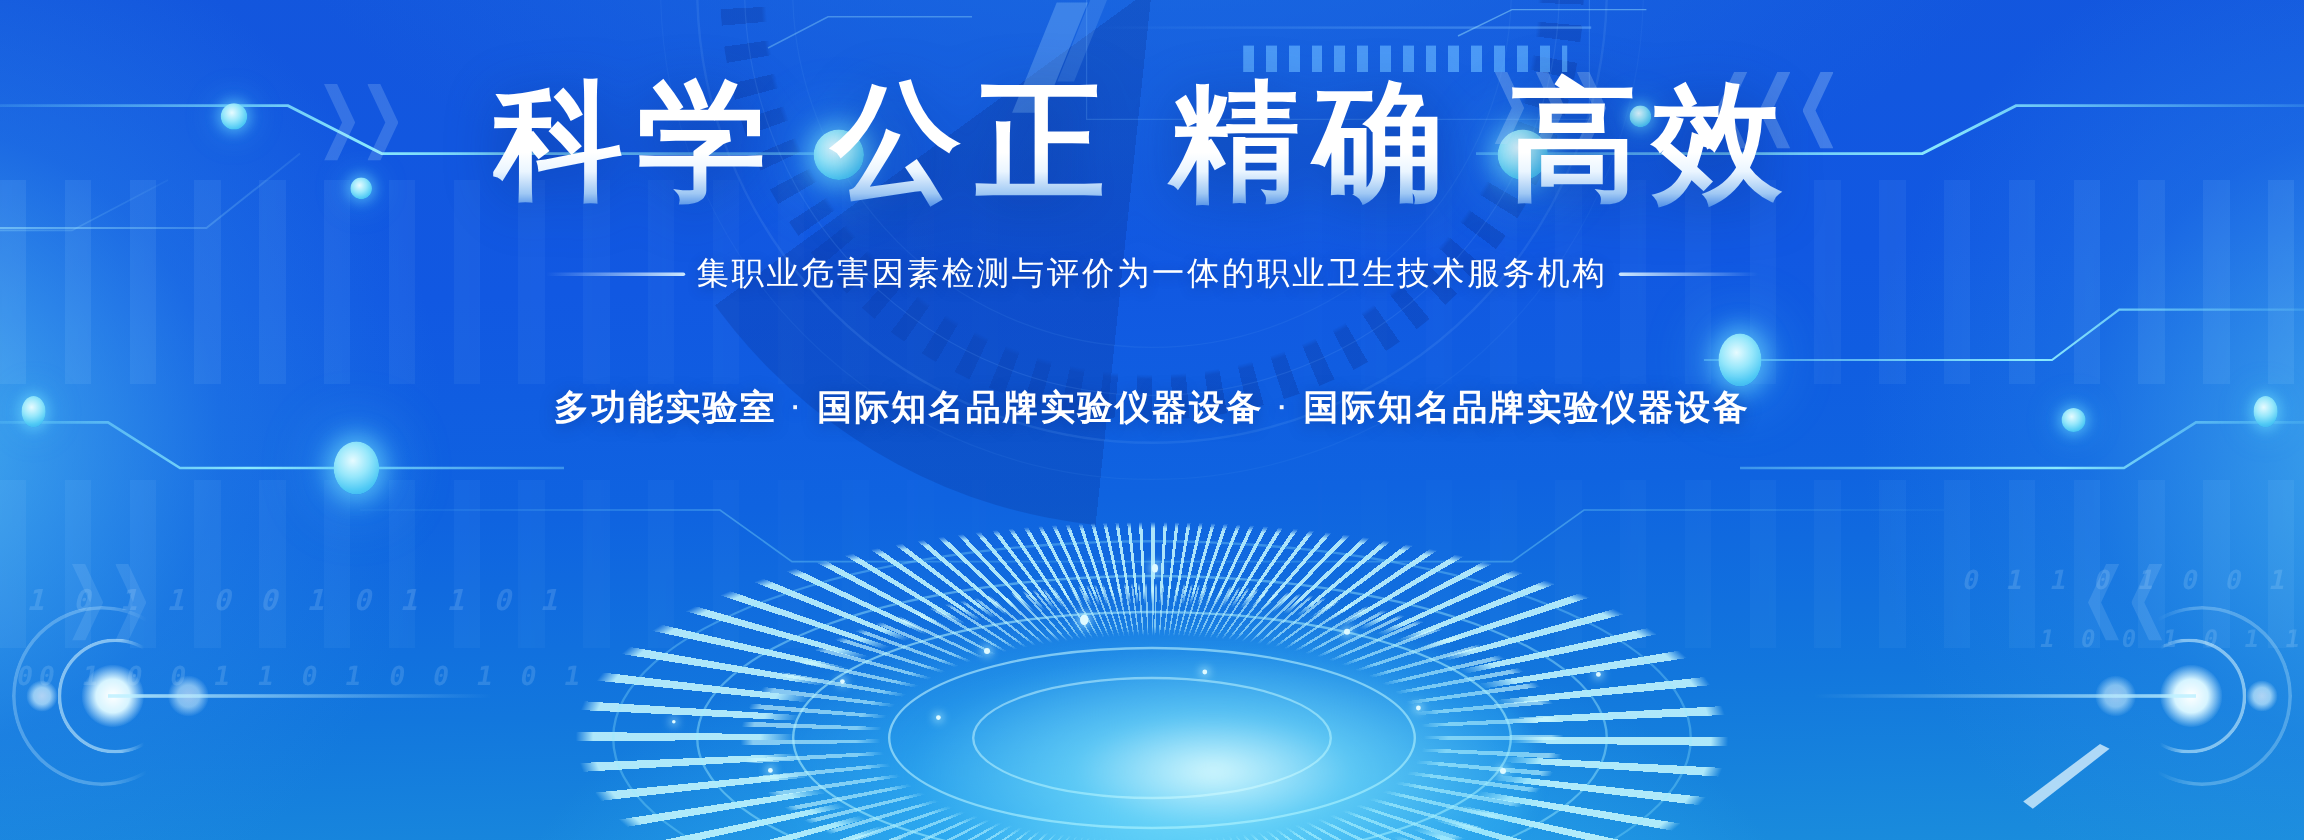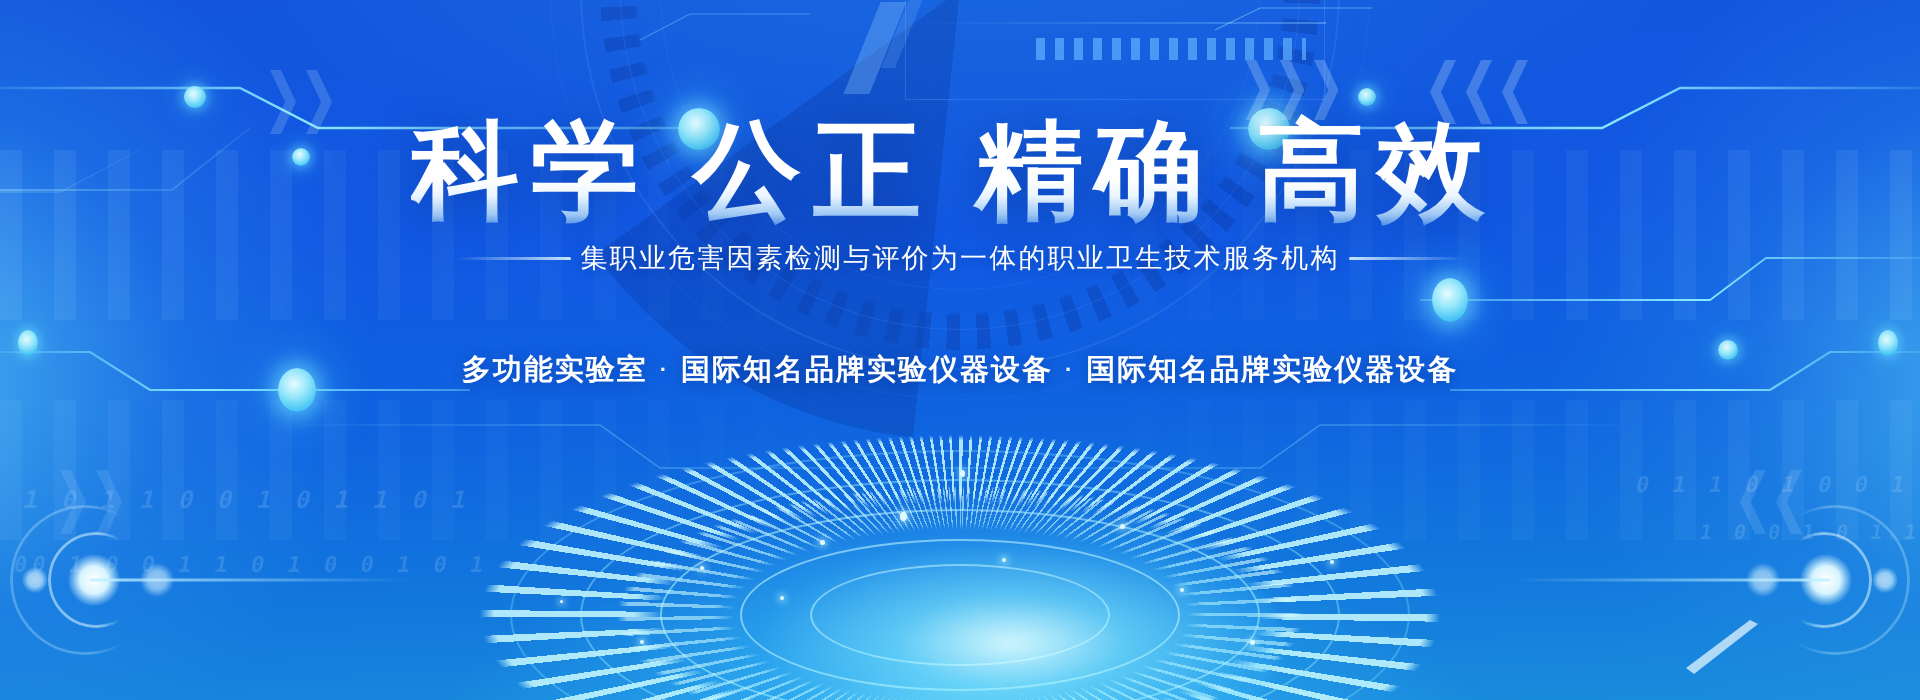--- a/index.html
+++ b/index.html
@@ -171,32 +171,32 @@
   .ghost{
     position:absolute; color:rgba(205,235,255,.16);
     font-family:"DejaVu Sans Mono", monospace; letter-spacing:5px; white-space:nowrap;
     font-weight:700;
   }
 
   
   .content{ position:absolute; inset:0; display:flex; flex-direction:column; align-items:center; }
 
   .headline{
-    margin-top:114px;
+    margin-top:61px;
     font-family:"Liberation Sans","DejaVu Sans",sans-serif;
     font-weight:700; font-size:108px; line-height:1.06;
     letter-spacing:12px; white-space:nowrap;
     background:linear-gradient(180deg,#ffffff 0%,#ffffff 58%,#eaf5ff 72%,#9fc8f4 88%,#3f83e4 100%);
     -webkit-background-clip:text; background-clip:text; color:transparent;
     -webkit-text-fill-color:transparent;
     filter:drop-shadow(0 6px 22px rgba(6,40,120,.40));
     padding-right:12px;
   }
 
-  .subline{ margin-top:12px; display:flex; align-items:center; gap:9px; }
+  .subline{ margin-top:35px; display:flex; align-items:center; gap:9px; }
   .subline .rule{
     width:116px; height:3px; border-radius:2px;
   }
   .subline .rule.l{ background:linear-gradient(90deg, rgba(200,232,255,0), rgba(214,238,255,.95)); }
   .subline .rule.r{ background:linear-gradient(270deg, rgba(200,232,255,0), rgba(214,238,255,.95)); }
   .subline .txt{
     font-family:"Liberation Sans","DejaVu Sans",sans-serif;
     font-size:27px; font-weight:500; color:#ffffff; letter-spacing:2.2px;
     text-shadow:0 2px 10px rgba(8,50,140,.45);
     white-space:nowrap;

